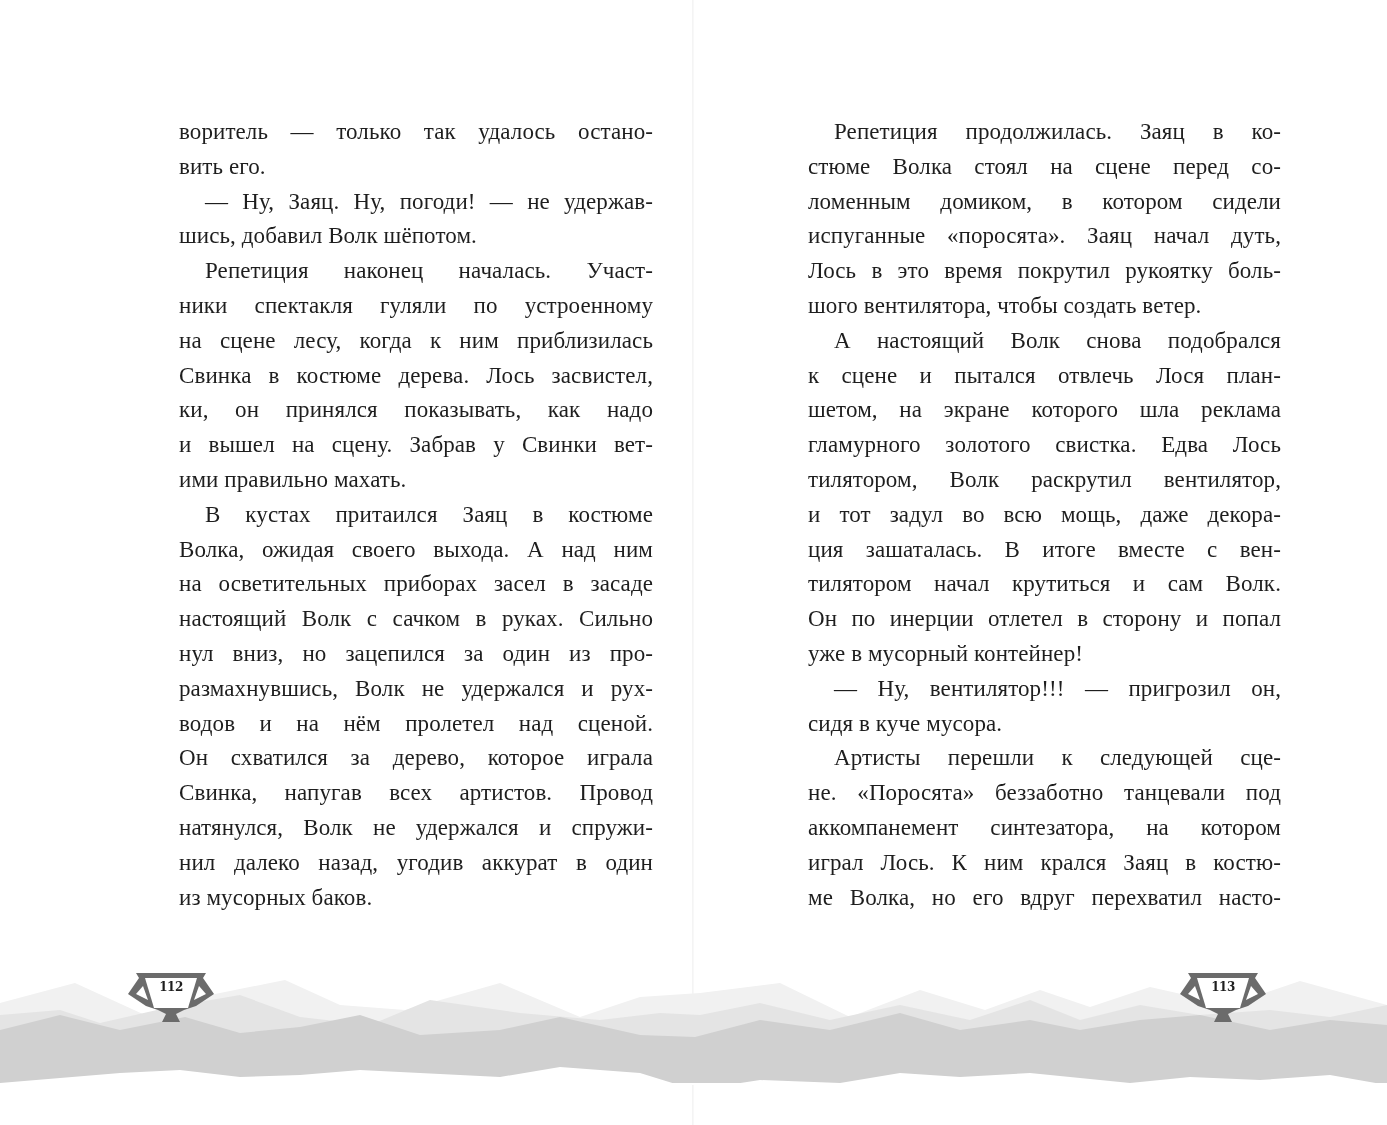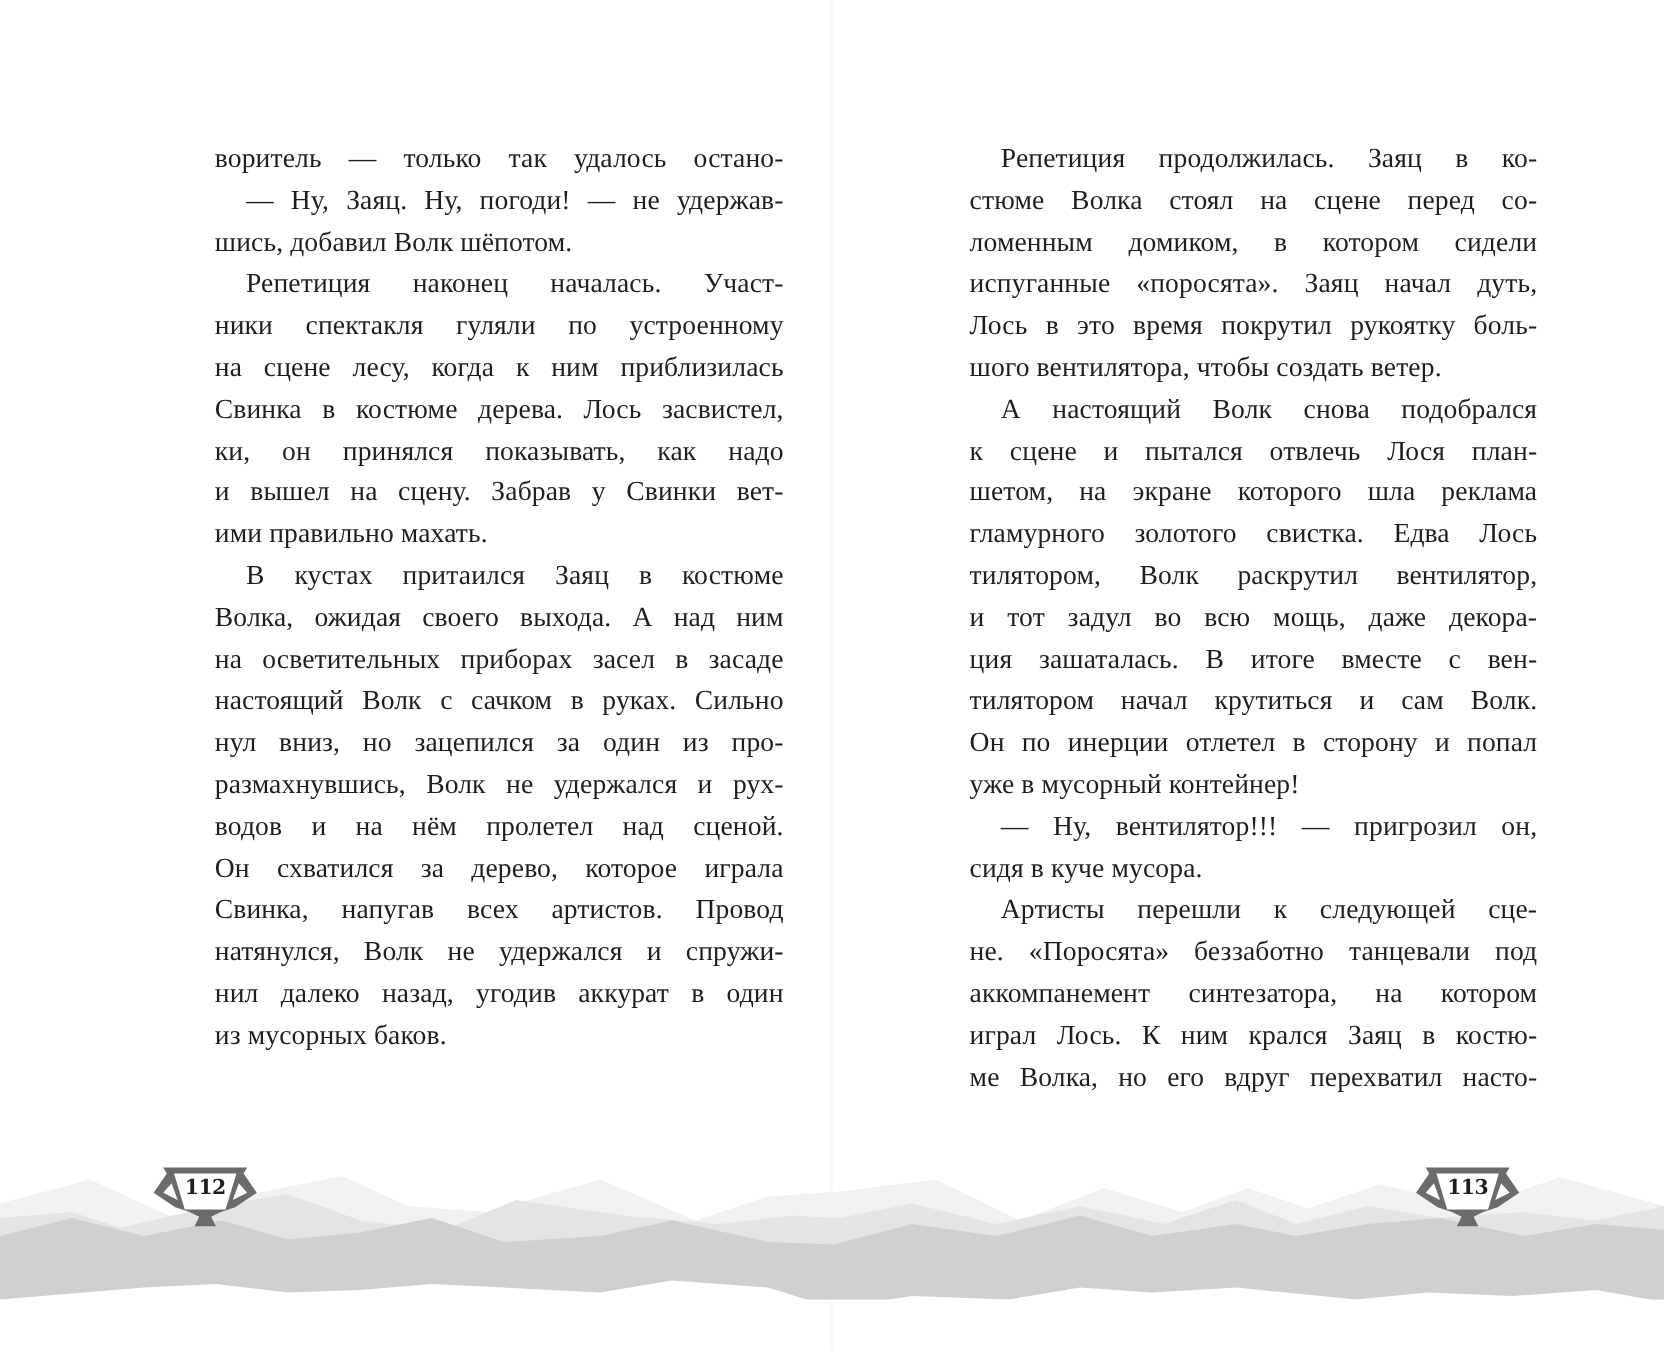--- a/index.html
+++ b/index.html
@@ -37,30 +37,31 @@
   .line.indent { padding-left: 26px; }
   .footer-art {
     position: absolute; left: 0; top: 975px; width: 1387px; height: 110px;
   }
   .page-badge {
     position: absolute; top: 972px; width: 90px; height: 50px;
   }
   .page-badge svg { width: 90px; height: 50px; display: block; }
   .page-num {
     position: absolute; top: 8px; left: 0; width: 90px; text-align: center;
-    font-size: 17px; font-weight: bold; color: #1e1e1e;
+    font-size: 12px; font-weight: bold; color: #1e1e1e;
     font-family: "DejaVu Serif", serif; letter-spacing: -0.5px;
   }
 </style>
 </head>
 <body>
 
 <div class="page left">
   <div class="text-block" id="left-text">
       <span class="line">воритель — только так удалось остано-</span>
+      <span class="line last">вить его.</span>
       <span class="line indent">— Ну, Заяц. Ну, погоди! — не удержав-</span>
       <span class="line last">шись, добавил Волк шёпотом.</span>
       <span class="line indent">Репетиция наконец началась. Участ-</span>
       <span class="line">ники спектакля гуляли по устроенному</span>
       <span class="line">на сцене лесу, когда к ним приблизилась</span>
       <span class="line">Свинка в костюме дерева. Лось засвистел,</span>
       <span class="line">ки, он принялся показывать, как надо</span>
       <span class="line">и вышел на сцену. Забрав у Свинки вет-</span>
       <span class="line last">ими правильно махать.</span>
       <span class="line indent">В кустах притаился Заяц в костюме</span>

